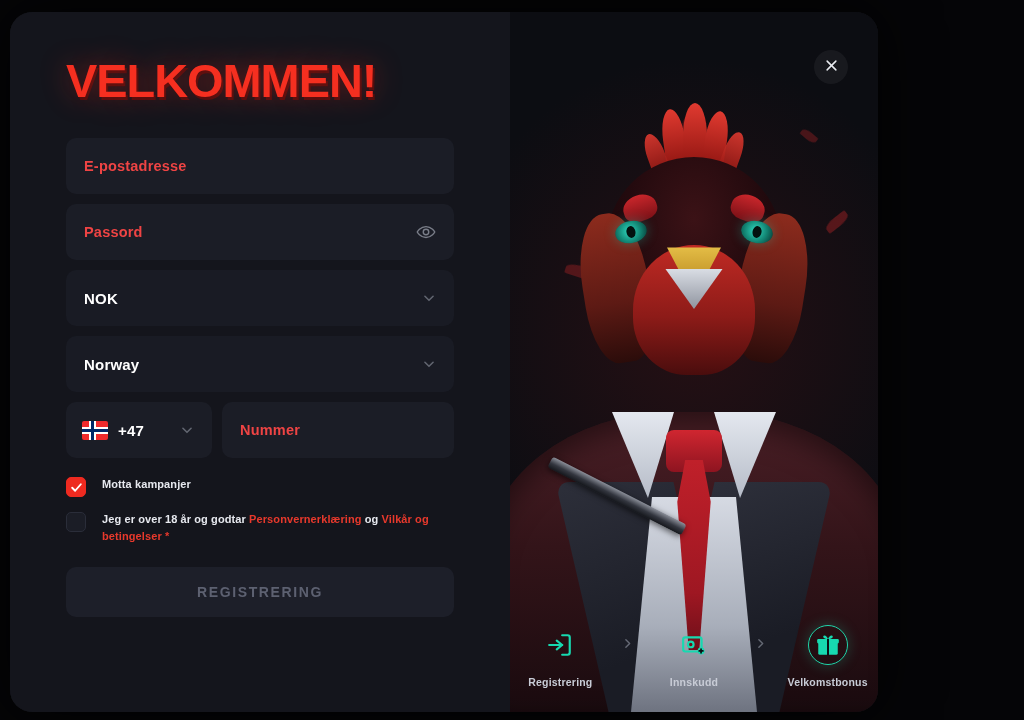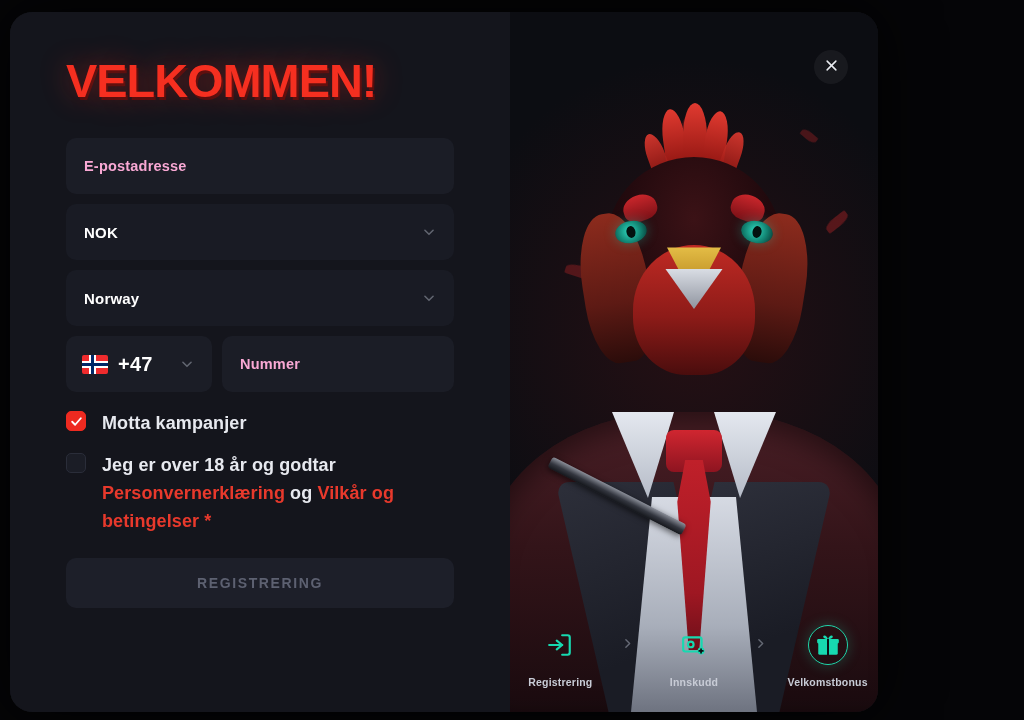--- a/index.html
+++ b/index.html
@@ -42,21 +42,21 @@
     position:relative;
     height:56px;
     background:#1b1d26;
     border-radius:10px;
     margin-bottom:10px;
     display:flex; align-items:center;
     padding:0 18px;
   }
   .field.sel{ background:#191b24; }
   .ph{
-    font-size:14.5px; font-weight:700; color:#f9a8d4; letter-spacing:.2px;
+    font-size:14.5px; font-weight:700; color:#ef4444; letter-spacing:.2px;
   }
   .val{
     font-size:15px; font-weight:800; color:#ffffff; letter-spacing:.2px;
   }
   .eye{
     position:absolute; right:18px; top:50%; transform:translateY(-50%);
     width:20px; height:20px; opacity:.55;
   }
   .chev{
     position:absolute; right:18px; top:50%; transform:translateY(-50%);
@@ -69,34 +69,34 @@
     border-radius:10px; display:flex; align-items:center; padding:0 16px; gap:10px;
   }
   .flag{
     width:26px; height:19px; border-radius:2px; position:relative; overflow:hidden;
     background:#ef2b2d; flex:none;
   }
   .flag .vw{ position:absolute; left:7px; top:0; width:7px; height:100%; background:#fff; }
   .flag .hw{ position:absolute; top:6px; left:0; width:100%; height:7px; background:#fff; }
   .flag .vb{ position:absolute; left:9px; top:0; width:3px; height:100%; background:#002868; }
   .flag .hb{ position:absolute; top:8px; left:0; width:100%; height:3px; background:#002868; }
-  .cc .val{ font-size:20px; }
+  .cc .val{ font-size:15px; }
   .numfield{
     flex:1; height:56px; background:#1b1d26; border-radius:10px;
     display:flex; align-items:center; padding:0 18px;
   }
   
   .cbrow{ display:flex; gap:16px; margin-bottom:14px; align-items:flex-start; }
   .cb{
     width:20px; height:20px; border-radius:5px; flex:none; margin-top:1px;
     background:#1b1d26; border:1px solid #2a2d39;
   }
   .cb.on{ background:#ee2a20; border-color:#ee2a20; display:flex; align-items:center; justify-content:center; }
   .cb.on svg{ width:13px; height:13px; }
-  .cbtxt{ font-size:18px; font-weight:700; color:#e7e9ef; line-height:1.55; letter-spacing:.1px; }
+  .cbtxt{ font-size:11px; font-weight:700; color:#e7e9ef; line-height:1.55; letter-spacing:.1px; }
   .cbtxt .lnk{ color:#e8392c; }
   .cbrow.terms{ margin-bottom:22px; }
   
   .submit{
     width:100%; height:50px; border-radius:10px;
     background:#1d1f29; color:#5d6171;
     font-size:14px; font-weight:800; letter-spacing:1.6px;
     display:flex; align-items:center; justify-content:center;
     border:none; margin-top:12px;
   }
@@ -254,20 +254,29 @@
 <div class="screen">
   <div class="modal">
 
     <div class="left">
       <div class="title">VELKOMMEN!</div>
 
       <div class="field">
         <span class="ph">E-postadresse</span>
       </div>
 
+      <div class="field">
+        <span class="ph">Passord</span>
+        <span class="eye">
+          <svg viewBox="0 0 24 24" fill="none" stroke="#c7ccd8" stroke-width="1.7">
+            <path d="M1.5 12S5 5.5 12 5.5 22.5 12 22.5 12 19 18.5 12 18.5 1.5 12 1.5 12z"></path>
+            <circle cx="12" cy="12" r="3.3"></circle>
+          </svg>
+        </span>
+      </div>
 
       <div class="field sel">
         <span class="val">NOK</span>
         <span class="chev">
           <svg viewBox="0 0 24 24" fill="none" stroke="#b9bfcc" stroke-width="2.6" stroke-linecap="round" stroke-linejoin="round">
               <polyline points="5 9 12 16 19 9"></polyline>
             </svg>
         </span>
       </div>
 

